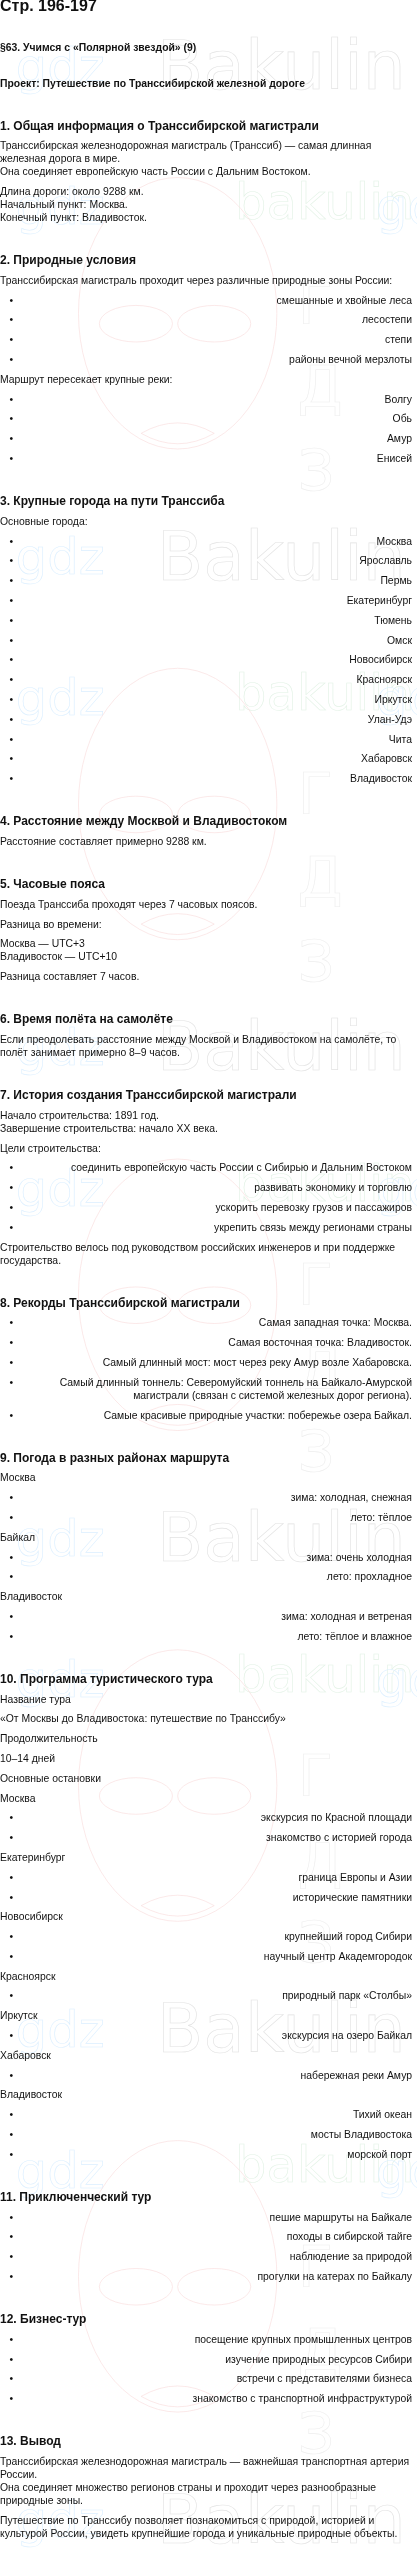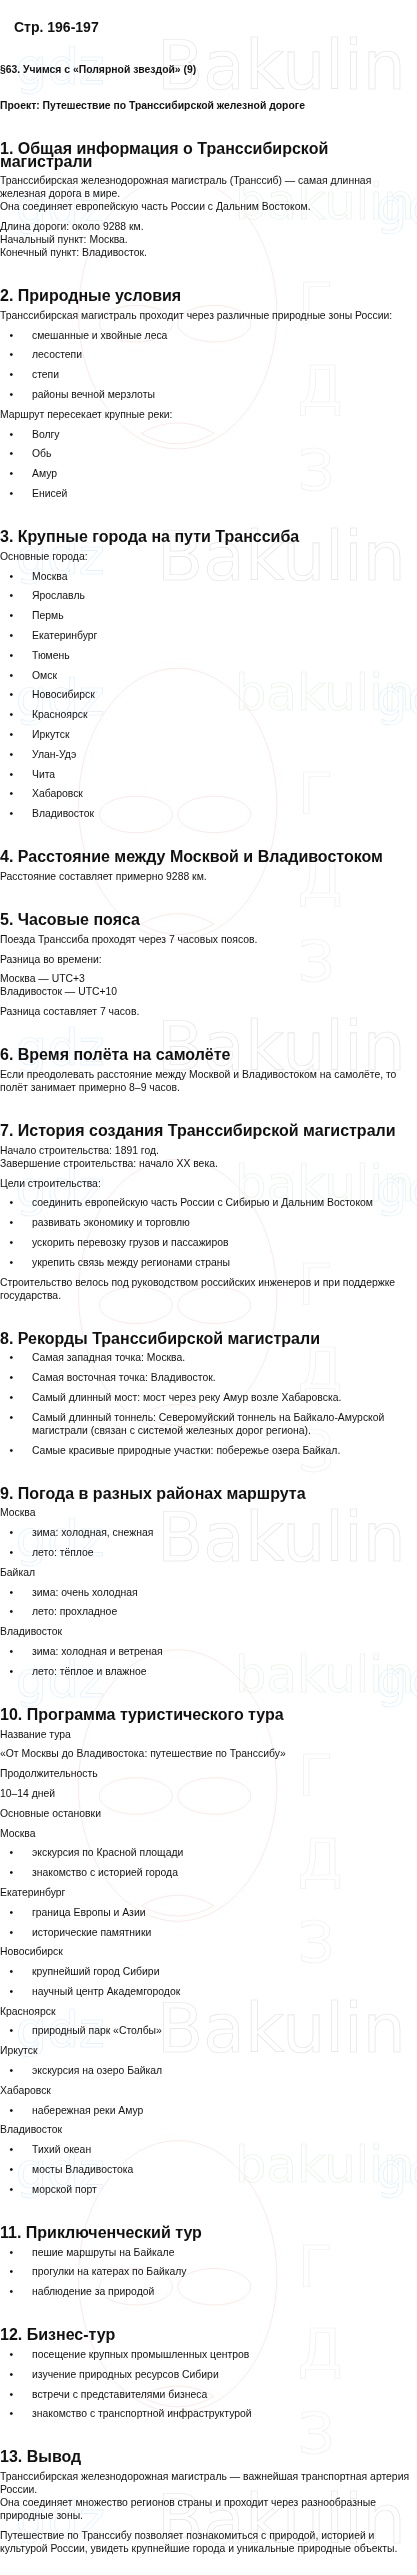--- a/index.html
+++ b/index.html
@@ -8,28 +8,28 @@
     min-height: 2576px;
     position: relative;
     overflow: hidden;
     font-family: "Liberation Sans", sans-serif;
     font-size: 10.4px;
     line-height: 13px;
     color: #111111;
   }
   .watermarks { position: absolute; left: 0; top: 0; width: 418px; height: 2576px; z-index: 0; pointer-events: none; }
   .content { position: relative; z-index: 1; padding: 0 0 0 0; width: 412px; }
-  .page-ref { margin: 14px; padding-top: 8px; font-weight: bold; font-size: 14px; line-height: 11.5px; }
+  .page-ref { margin: 0; padding-top: 0; font-weight: bold; font-size: 16px; line-height: 11.5px; }
   .para-title { margin: 29px 0 0 0; font-weight: bold; }
   .project-title { margin: 23px 0 0 0; font-weight: bold; }
-  h2.section-title { font-size: 16px; line-height: 13px; font-weight: bold; margin: 30px 0 6.8px 0; }
+  h2.section-title { font-size: 12px; line-height: 13px; font-weight: bold; margin: 30px 0 6.8px 0; }
   h2.section-title.first { margin-top: 30px; }
   p { margin: 0 0 6.8px 0; }
   p.tight { margin: 0; }
-  ul { list-style: none; margin: 0 0 0 0; padding: 0; }
+  ul { list-style: none; margin: 0 0 0 0; padding: 0; text-align: right; }
   ul li { position: relative; padding-left: 32px; margin: 0 0 6.8px 0; }
   ul li::before { content: "•"; position: absolute; left: 9.4px; top: 0; }
   b, .bold { font-weight: normal; }
   .subhead { font-weight: normal; margin: 0 0 6.8px 0; }
 </style>
 </head>
 <body>
 
 <svg class="watermarks" width="418" height="2576" viewBox="0 0 800 4934" xmlns="http://www.w3.org/2000/svg" style="font-size:20px">
   <defs>
@@ -212,22 +212,23 @@
       <li>Тихий океан</li>
       <li>мосты Владивостока</li>
       <li>морской порт</li>
     </ul>
   </section>
 
   <section>
     <h2 class="section-title">11. Приключенческий тур</h2>
     <ul>
       <li>пешие маршруты на Байкале</li>
+      <li>походы в сибирской тайге</li>
+      <li>наблюдение за природой</li>
       <li>прогулки на катерах по Байкалу</li>
-      <li>наблюдение за природой</li>
     </ul>
   </section>
 
   <section>
     <h2 class="section-title">12. Бизнес-тур</h2>
     <ul>
       <li>посещение крупных промышленных центров</li>
       <li>изучение природных ресурсов Сибири</li>
       <li>встречи с представителями бизнеса</li>
       <li>знакомство с транспортной инфраструктурой</li>

